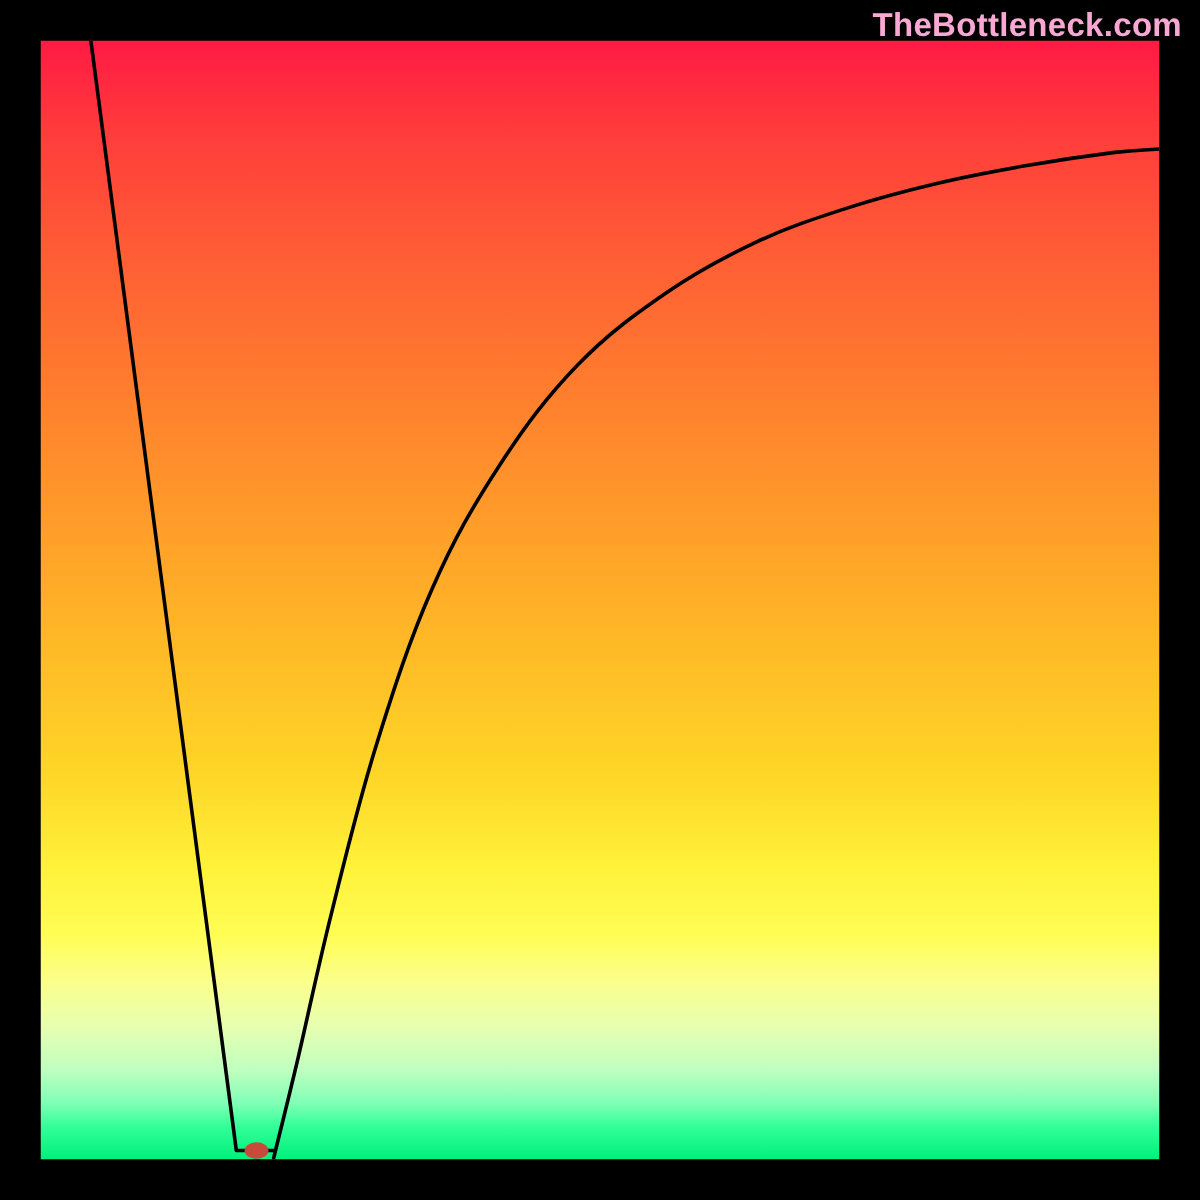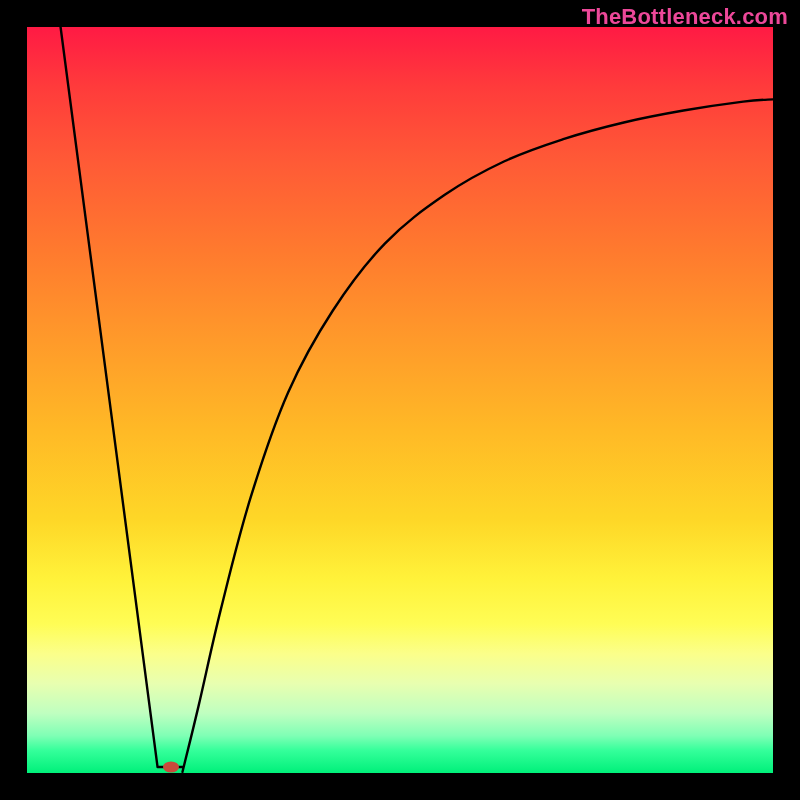--- a/index.html
+++ b/index.html
@@ -10,21 +10,21 @@
     height: 800px;
     background: #000;
   }
   .watermark {
     position: absolute;
     top: 4px;
     right: 12px;
     font-family: Arial, Helvetica, sans-serif;
     font-size: 22px;
     font-weight: 600;
-    color: #ec4899;
+    color: #f9a8d4;
     letter-spacing: 0.2px;
     z-index: 10;
   }
   .plot-area {
     position: absolute;
     left: 27px;
     top: 27px;
     width: 746px;
     height: 746px;
     overflow: hidden;

